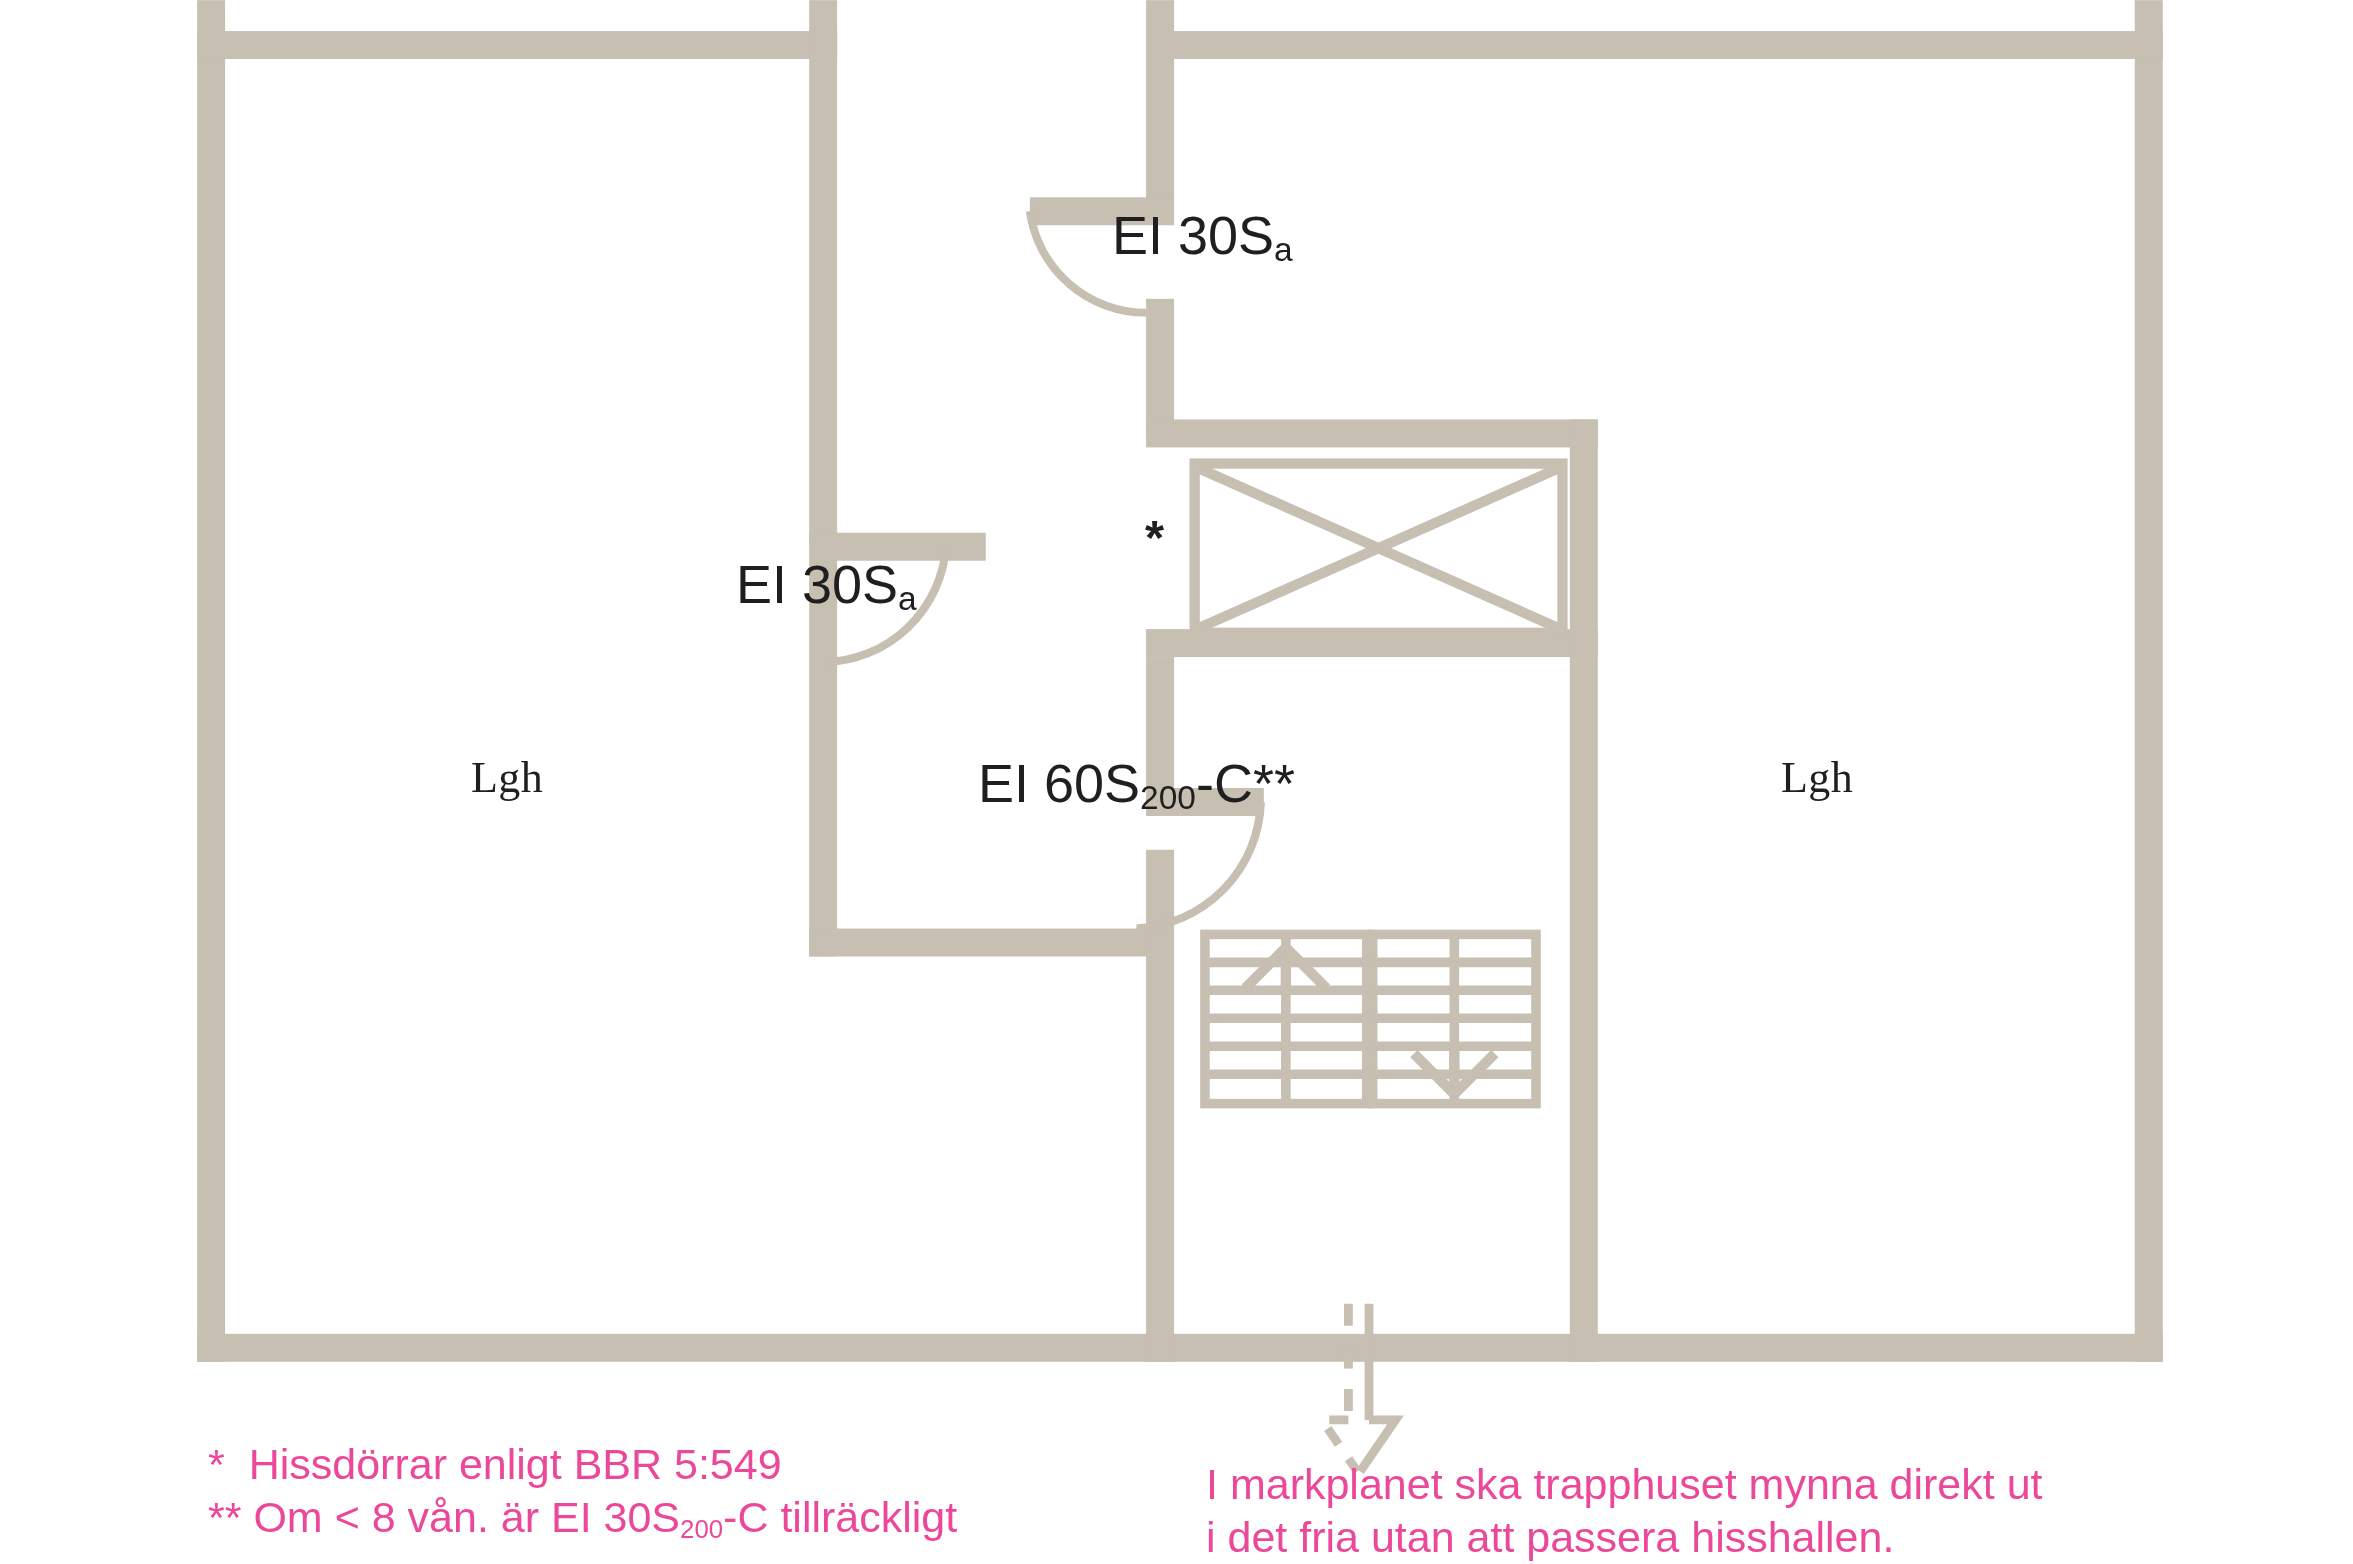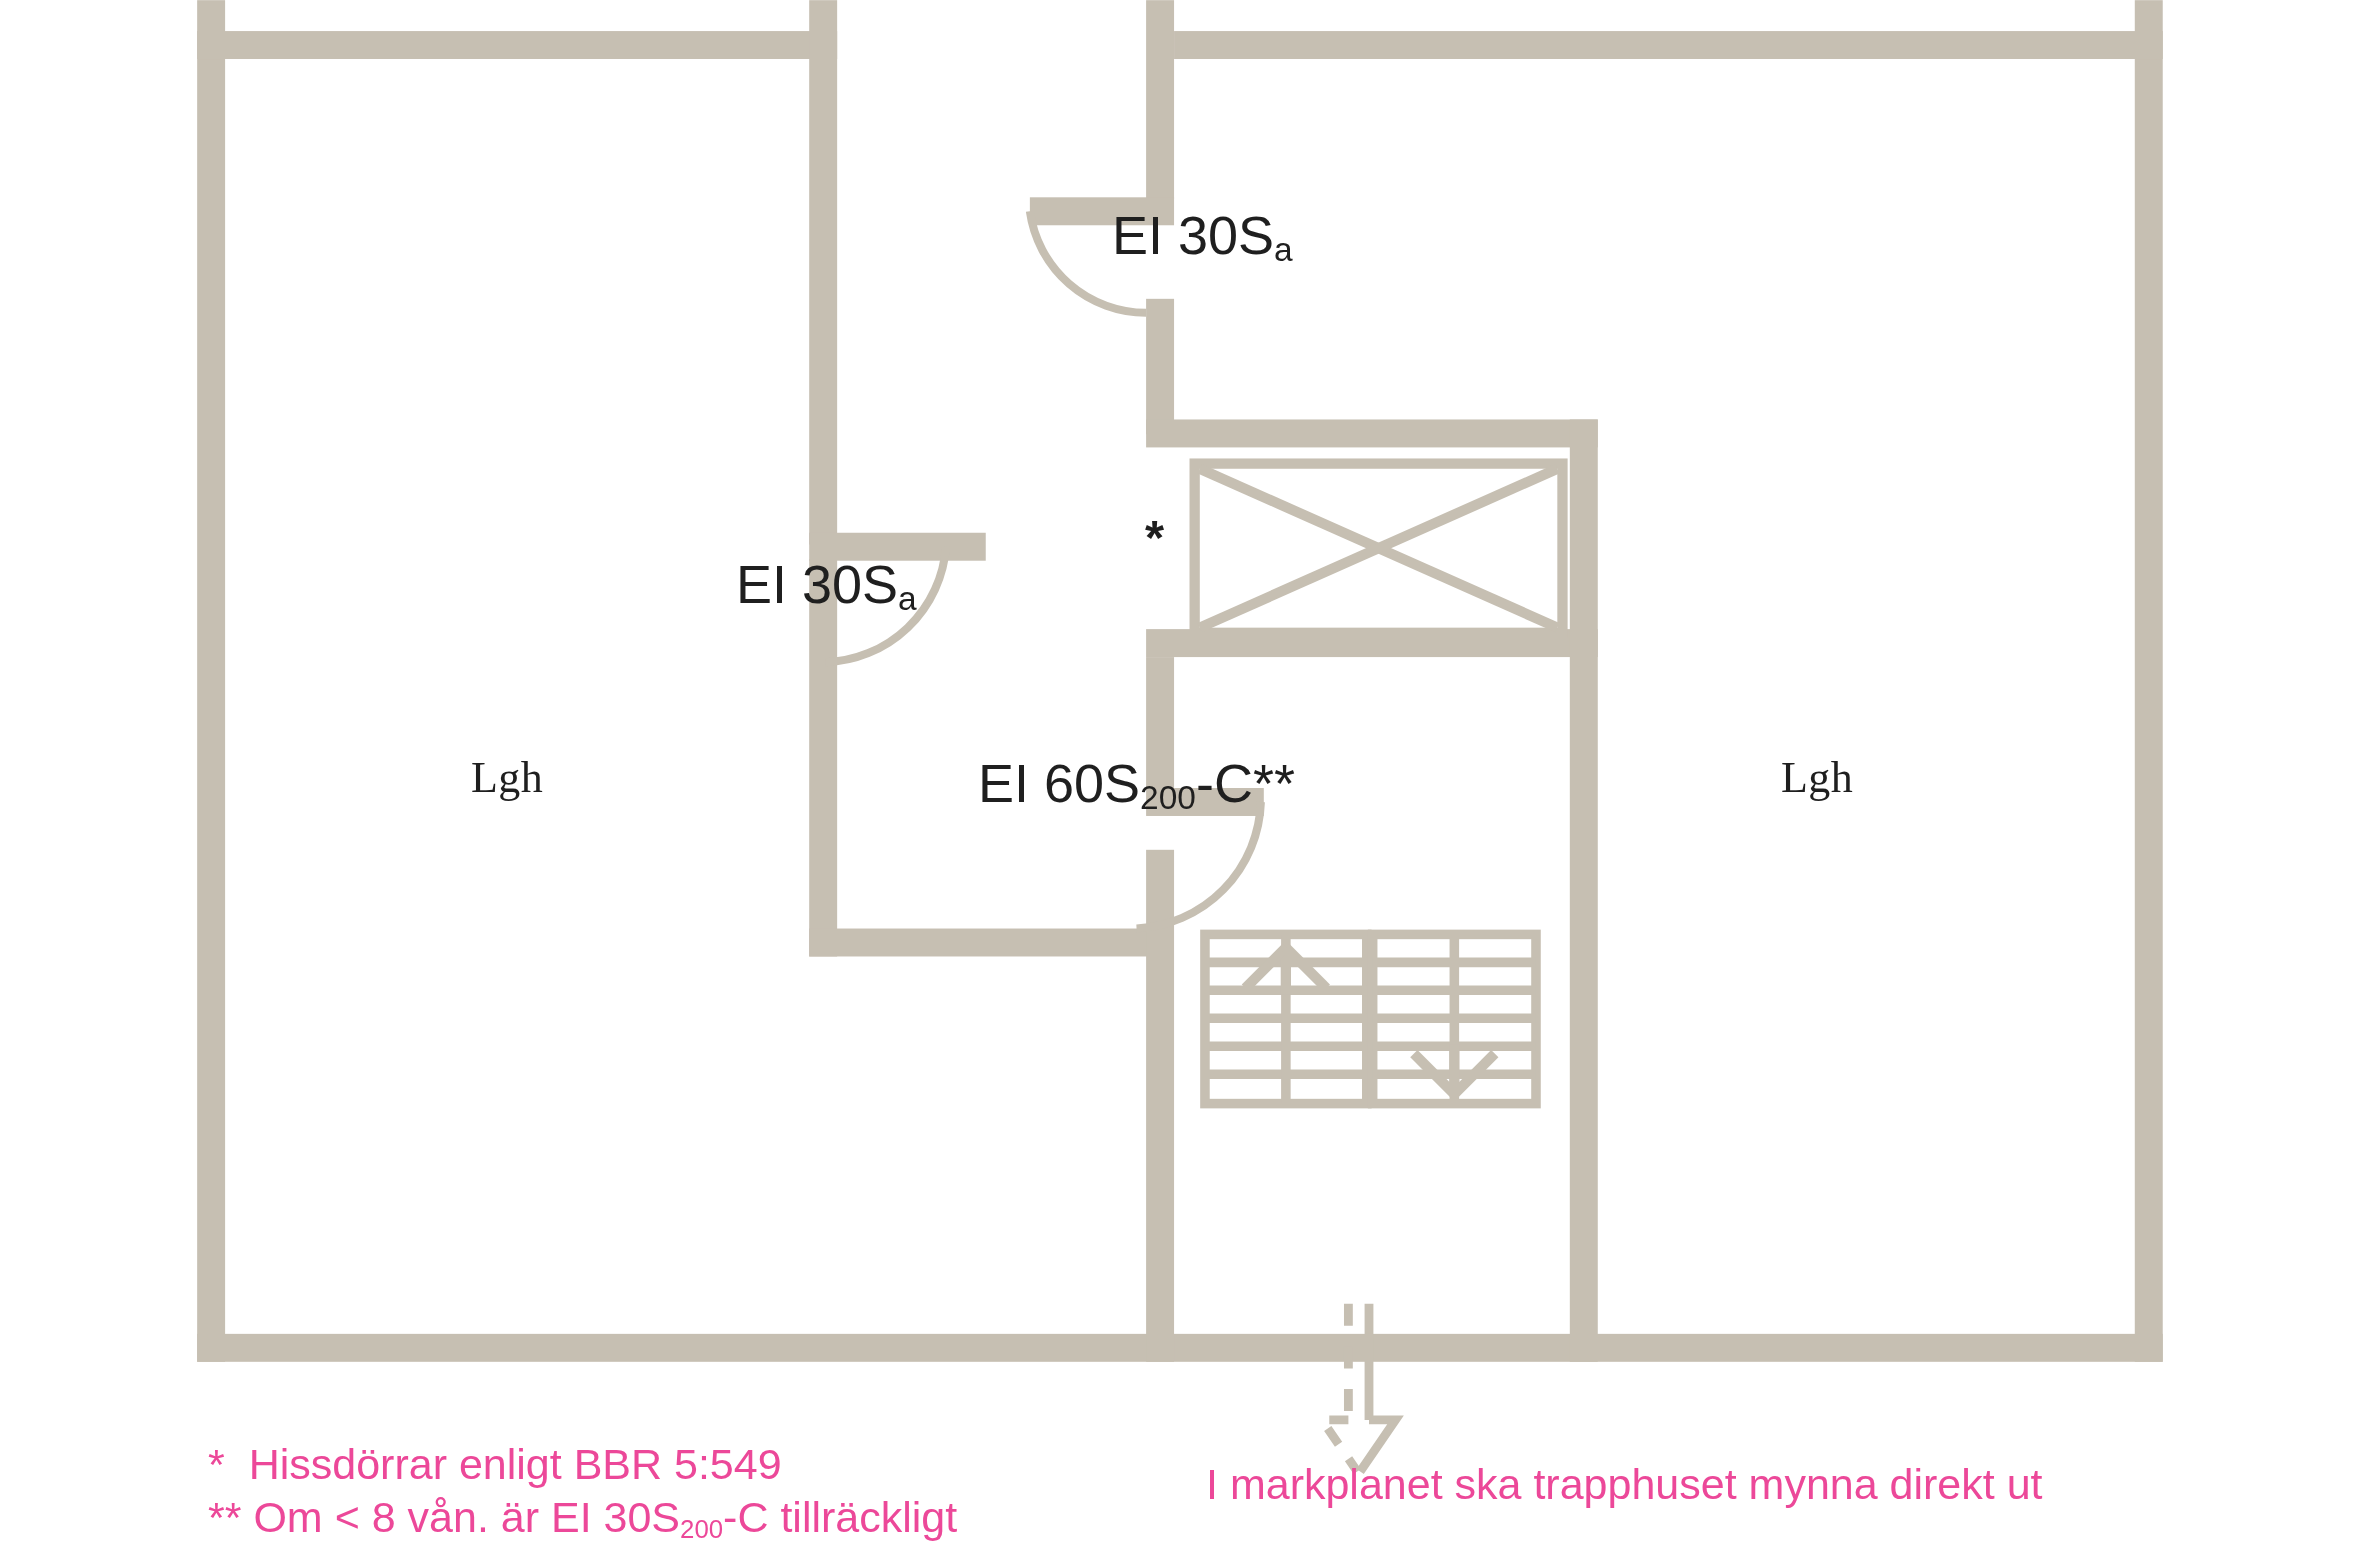--- a/index.html
+++ b/index.html
@@ -161,16 +161,17 @@
     </span>
 
     <span class="note note-line" style="display:block;">
       <span>**</span>&nbsp;<span>Om &lt; 8 vån. är EI 30S</span><sub>200</sub><span>-C tillräckligt</span>
     </span>
 
   </div>
 
   <div class="note-block" style="left:1206px;top:1438px;margin-top:20px;">
     <span class="note note-line" style="display:block;">I markplanet ska trapphuset mynna direkt ut</span>
+    <span class="note note-line" style="display:block;">i det fria utan att passera hisshallen.</span>
   </div>
 
 </div>
 
 
 </body></html>

